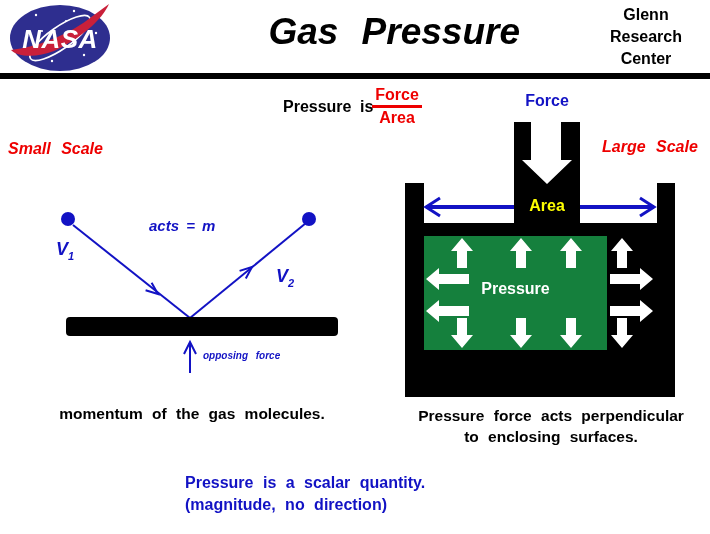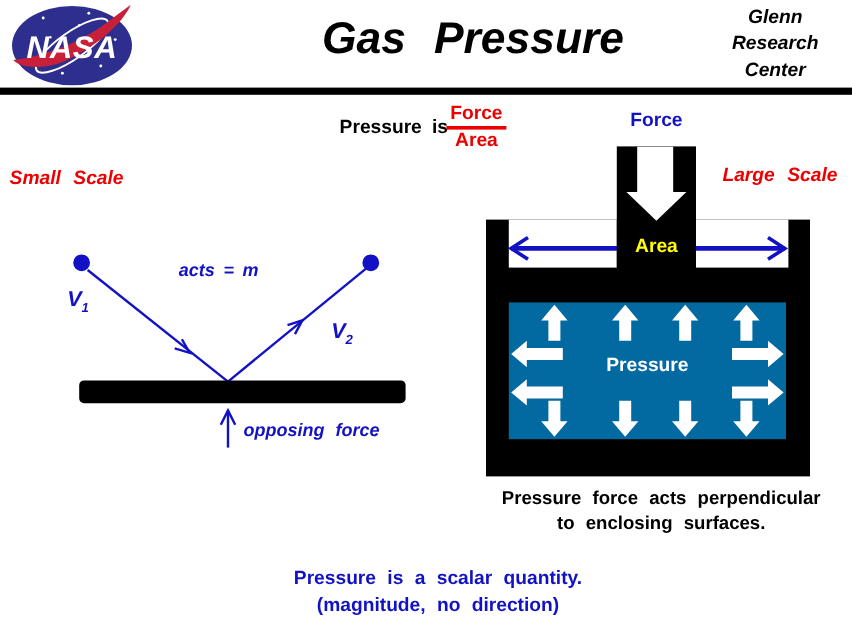--- a/index.html
+++ b/index.html
@@ -3,59 +3,59 @@
 <meta charset="utf-8">
 <style>
   html,body{margin:0;padding:0;background:#fff;}
   #canvas{position:relative;width:710px;height:534px;background:#ffffff;overflow:hidden;
           font-family:"Liberation Sans",sans-serif;}
   .abs{position:absolute;}
 
   .page-title{left:180px;top:11px;width:340px;text-align:right;font-size:37px;
               font-weight:bold;font-style:italic;color:#000;word-spacing:13px;letter-spacing:0px;}
   .org-block{left:588px;top:4px;width:116px;text-align:center;font-weight:bold;
-             font-size:16px;line-height:22px;color:#000;font-style:italic;}
+             font-size:16px;line-height:22px;color:#000;}
   .header-rule{left:0;top:73px;width:710px;height:6px;background:#000;}
 
   .formula-prefix{left:257px;top:98px;font-size:16px;font-weight:bold;color:#000;word-spacing:4px;margin-left:26px;}
   .fraction{left:366px;top:86px;width:62px;text-align:center;color:#ee0000;
             font-weight:bold;font-size:16px;}
   .fraction .num{display:inline-block;border-bottom:3px solid #ee0000;padding:0 3px 1px;}
   .fraction .den{display:block;padding-top:1px;}
 
   .scale-label{color:#ee0000;font-weight:bold;font-style:italic;font-size:16px;word-spacing:6px;}
   .small-scale{left:8px;top:140px;}
   .large-scale{left:602px;top:138px;}
 
   .blue-txt{color:#1212c4;}
   .mass-label{left:149px;top:217px;font-size:15px;font-weight:bold;font-style:italic;word-spacing:3px;}
   .v-label{font-size:18px;font-weight:bold;font-style:italic;}
   .v-label sub{font-size:11px;}
   .v1{left:56px;top:239px;font-style:italic;}
   .v2{left:276px;top:266px;}
-  .opposing-label{left:203px;top:350px;font-size:15px;font-weight:bold;font-style:italic;word-spacing:5px;}
+  .opposing-label{left:203px;top:350px;font-size:10px;font-weight:bold;font-style:italic;word-spacing:5px;}
   .surface-bar{left:66px;top:317px;width:272px;height:19px;background:#000;border-radius:4px;}
   .ss-svg{left:40px;top:200px;}
 
   .container-body{left:405px;top:183px;width:270px;height:214px;background:#000;}
   .gap-left{left:424px;top:183px;width:90px;height:40px;background:#fff;}
   .gap-right{left:580px;top:183px;width:77px;height:40px;background:#fff;}
   .area-arrow{left:420px;top:196px;}
   .shaft{left:514px;top:122px;width:66px;height:101px;background:#000;}
   .force-label{left:514px;top:92px;width:66px;text-align:center;font-size:16px;font-weight:bold;}
   .area-label{left:514px;top:197px;width:66px;text-align:center;font-size:16px;font-weight:bold;
               color:#ffff00;z-index:6;}
-  .red-region{left:424px;top:252px;width:231px;height:114px;background:#0369a1;}
+  .red-region{left:424px;top:236px;width:183px;height:114px;background:#15803d;}
   .pressure-label{position:absolute;left:0;right:0;top:44px;text-align:center;color:#fff;
                   font-size:16px;font-weight:bold;}
 
   .caption{font-size:15.5px;font-weight:bold;color:#000;line-height:21px;word-spacing:5px;text-align:center;}
   .caption-left{left:12px;top:403px;width:360px;}
   .caption-right{left:390px;top:405px;width:322px;}
-  .footer-note{left:185px;top:472px;width:360px;text-align:center;font-size:16px;font-weight:bold;
+  .footer-note{left:185px;top:472px;width:360px;text-align:left;font-size:16px;font-weight:bold;
                color:#1212c4;line-height:22px;word-spacing:5px;}
   .z2{z-index:2;} .z3{z-index:3;} .z4{z-index:4;} .z5{z-index:5;}
 </style>
 </head>
 <body>
 
 <div id="canvas">
 
   <svg class="abs" style="left:8px;top:3px;" width="104" height="70" viewBox="0 0 104 70">
     <ellipse cx="52" cy="35" rx="50" ry="33" fill="#2e2e8f"></ellipse>
@@ -148,20 +148,21 @@
         <use href="#ah" transform="translate(2,43) rotate(-90)"></use>
         <use href="#ah" transform="translate(2,75) rotate(-90)"></use>
         <use href="#ah" transform="translate(229,43) rotate(90)"></use>
         <use href="#ah" transform="translate(229,75) rotate(90)"></use>
       </g>
     </svg>
     <div class="pressure-label">Pressure</div>
   </div>
 
   <div class="abs caption caption-left">
+    <div>momentum of the gas molecules.</div>
   </div>
   <div class="abs caption caption-right">
     <div>Pressure force acts perpendicular</div>
     <div>to enclosing surfaces.</div>
   </div>
 
   <div class="abs footer-note">
     <div>Pressure is a scalar quantity.</div>
     <div>(magnitude, no direction)</div>
   </div>

